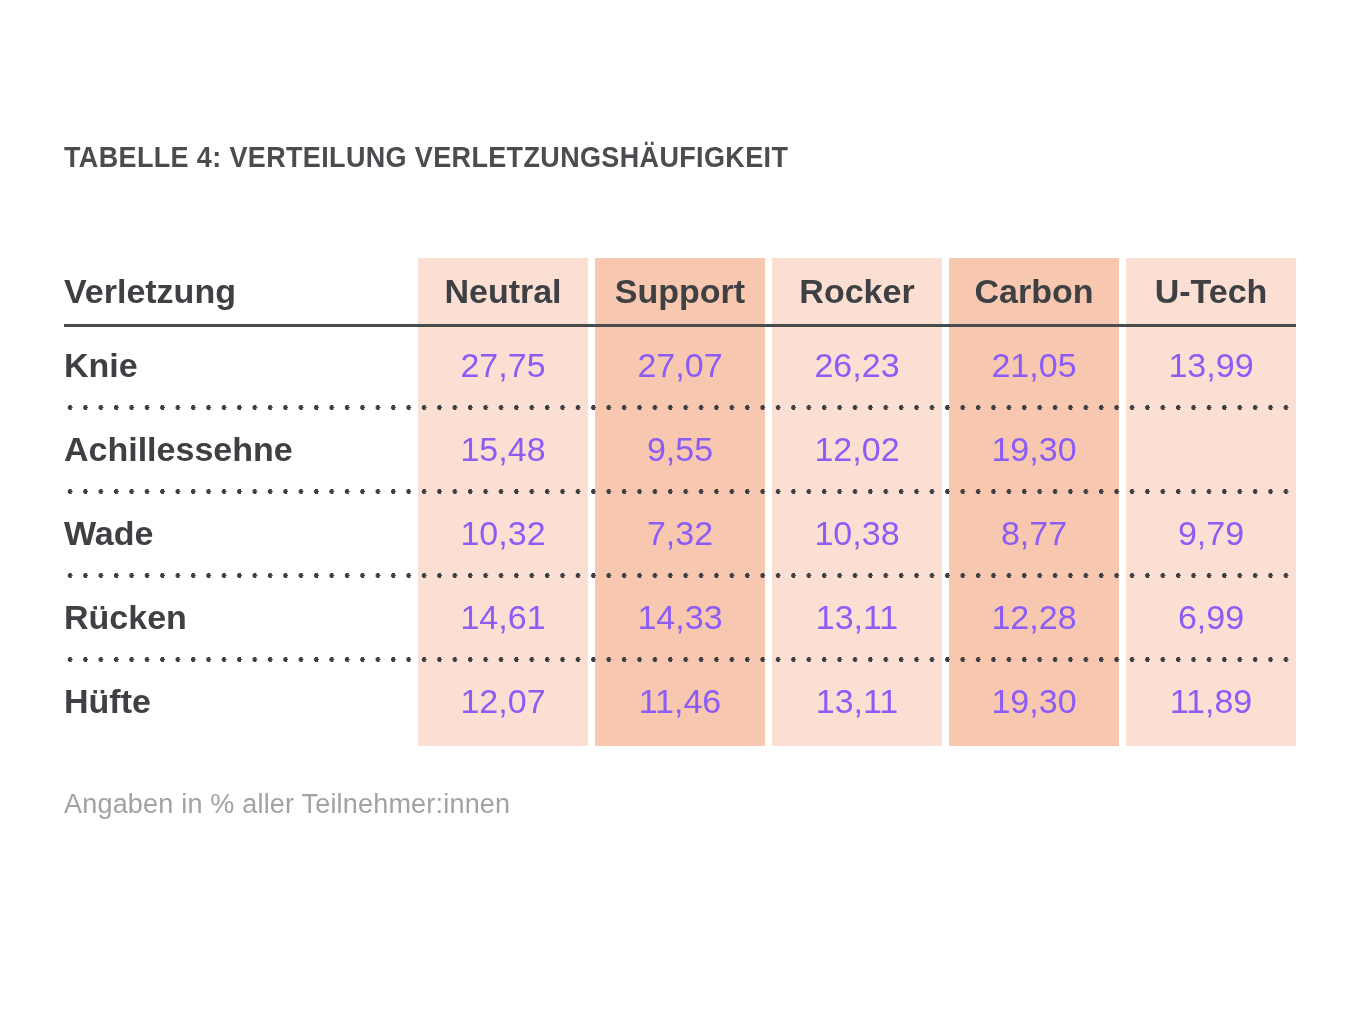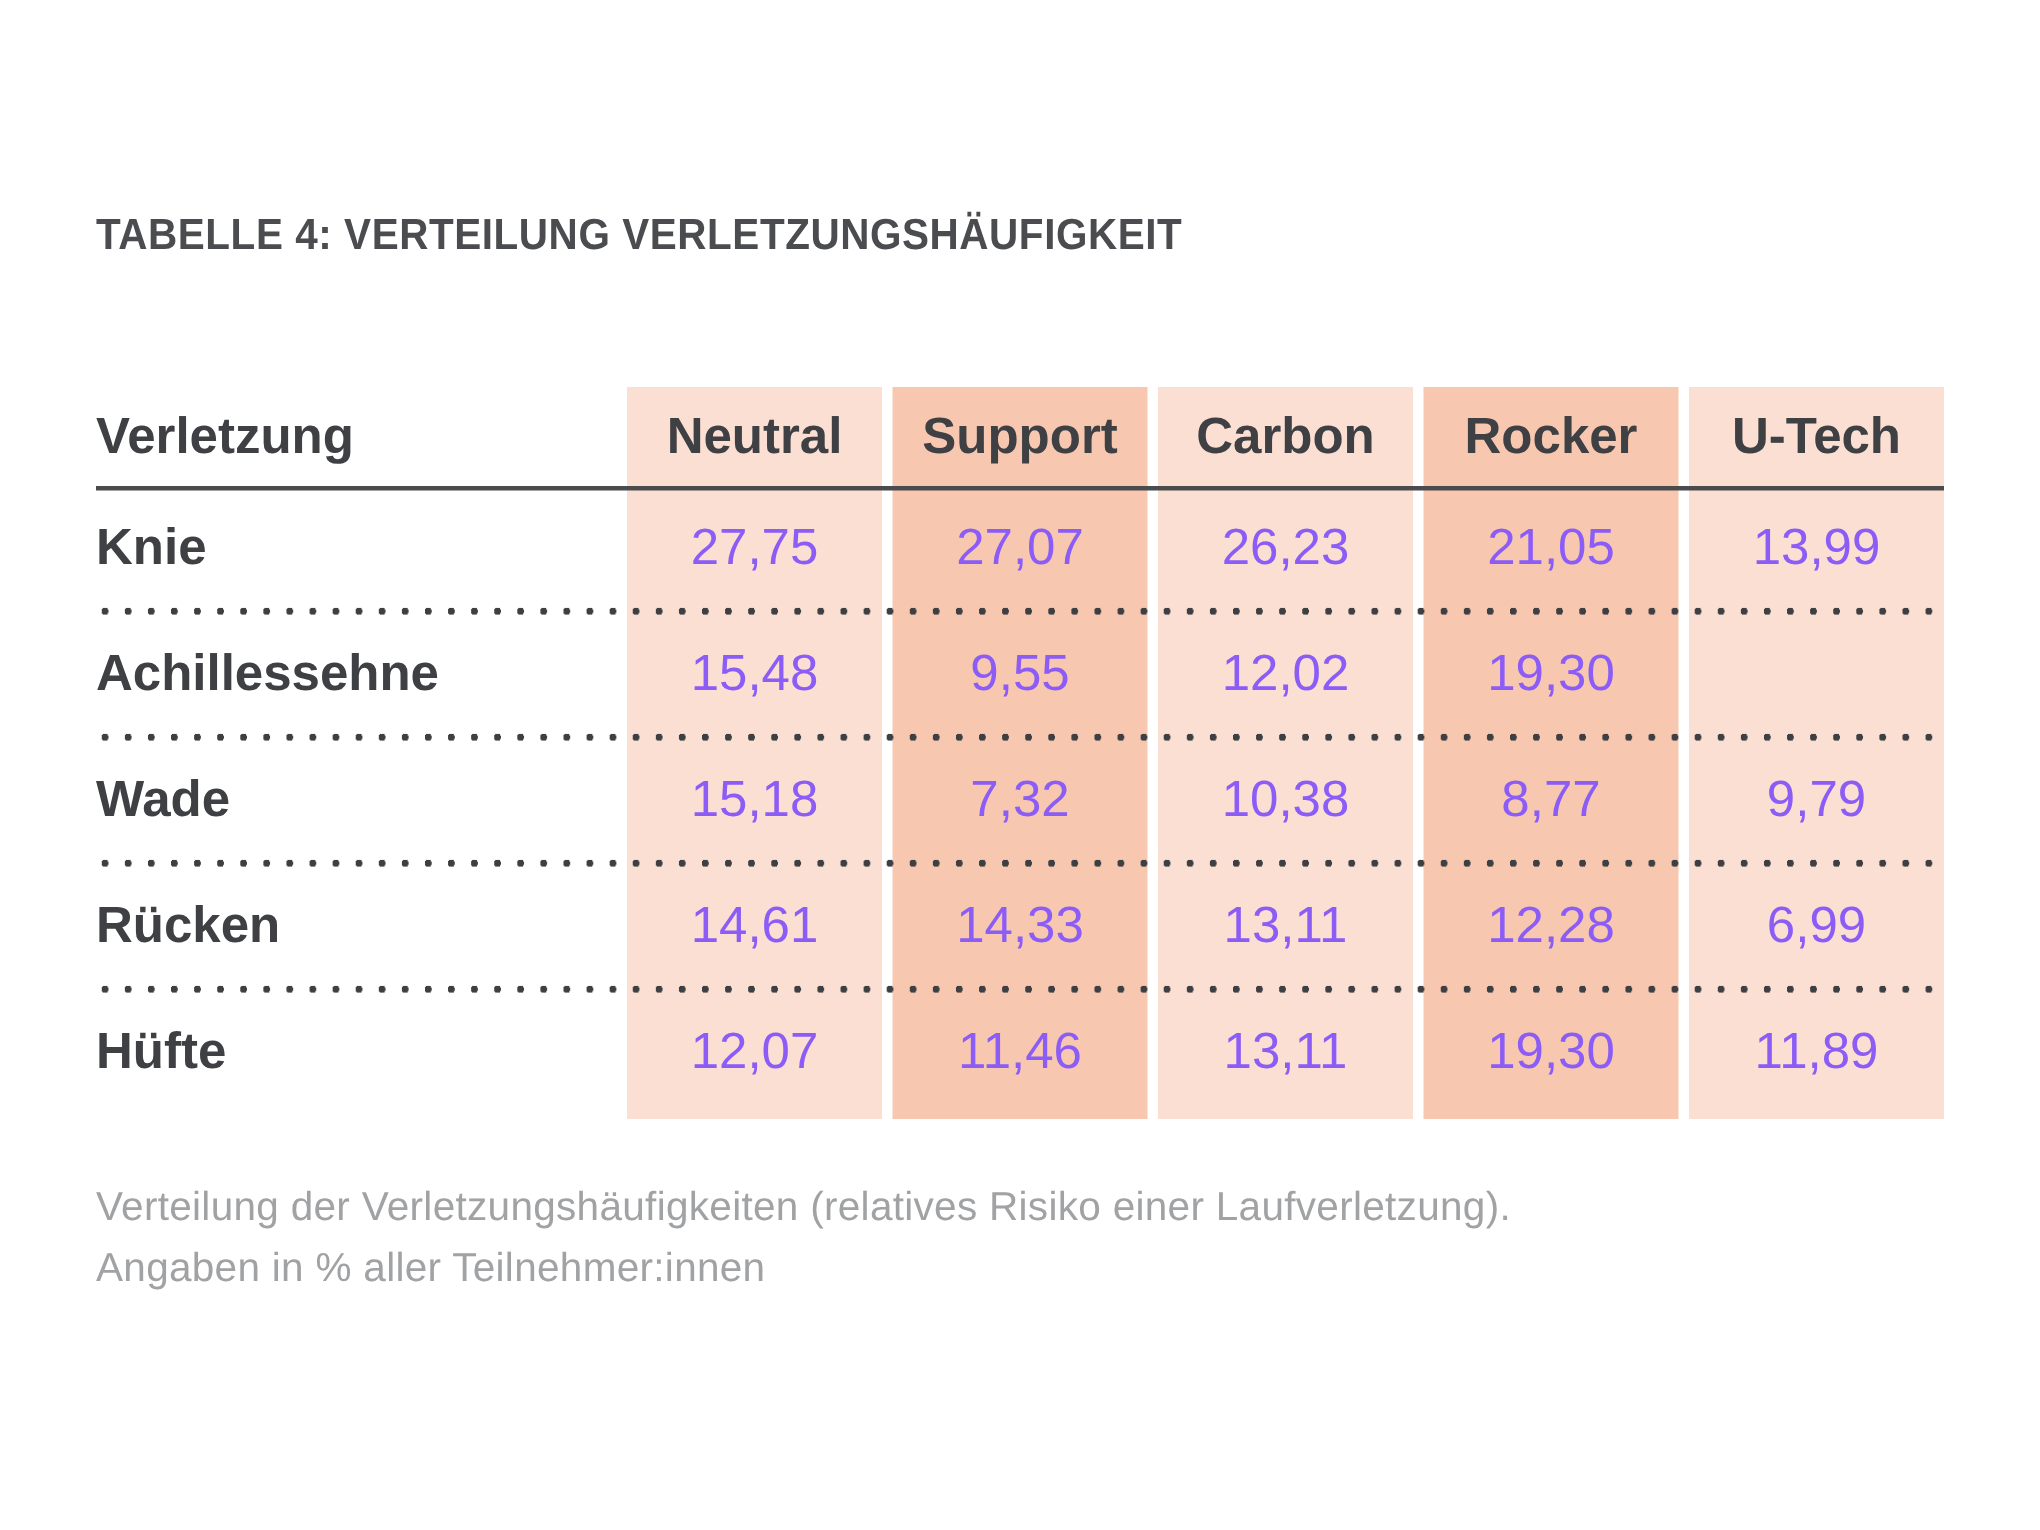--- a/index.html
+++ b/index.html
@@ -109,22 +109,22 @@
     <div class="stripe s3 light"></div>
     <div class="stripe s4 dark"></div>
     <div class="stripe s5 light"></div>
 
     <div class="grid">
 
       <div class="row head-row">
         <div class="cell head rowlabel">Verletzung</div>
         <div class="cell head">Neutral</div>
         <div class="cell head">Support</div>
+        <div class="cell head">Rocker</div>
         <div class="cell head">Carbon</div>
-        <div class="cell head">Rocker</div>
         <div class="cell head">U-Tech</div>
       </div>
 
       <div class="row data-row">
         <div class="cell rowlabel">Knie</div>
         <div class="cell value">27,75</div>
         <div class="cell value">27,07</div>
         <div class="cell value">26,23</div>
         <div class="cell value">21,05</div>
         <div class="cell value">13,99</div>
@@ -137,21 +137,21 @@
         <div class="cell value">15,48</div>
         <div class="cell value">9,55</div>
         <div class="cell value">12,02</div>
         <div class="cell value">19,30</div>
       </div>
 
       <div class="dots"></div>
 
       <div class="row data-row">
         <div class="cell rowlabel">Wade</div>
-        <div class="cell value">15,18</div>
+        <div class="cell value">10,32</div>
         <div class="cell value">7,32</div>
         <div class="cell value">10,38</div>
         <div class="cell value">8,77</div>
         <div class="cell value">9,79</div>
       </div>
 
       <div class="dots"></div>
 
       <div class="row data-row">
         <div class="cell rowlabel">Rücken</div>
@@ -170,17 +170,16 @@
         <div class="cell value">11,46</div>
         <div class="cell value">13,11</div>
         <div class="cell value">19,30</div>
         <div class="cell value">11,89</div>
       </div>
 
     </div>
   </div>
 
   <div class="footnote">
-    <div>Verteilung der Verletzungshäufigkeiten (relatives Risiko einer Laufverletzung).</div>
     <div>Angaben in % aller Teilnehmer:innen</div>
   </div>
 
 </div>
 
 </body></html>

